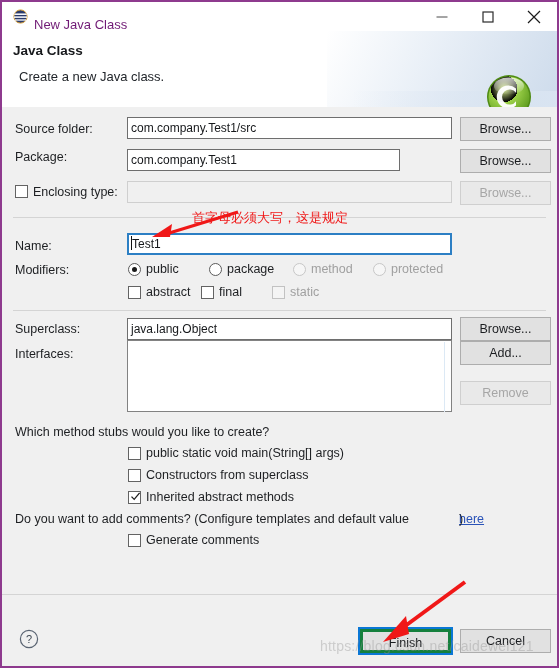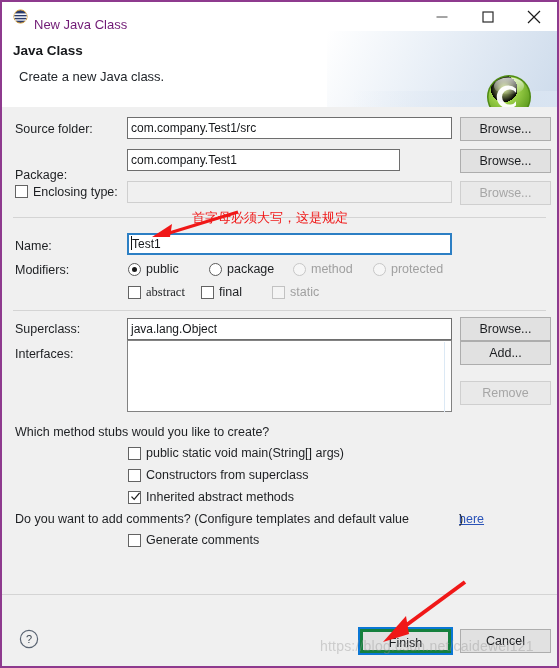--- a/index.html
+++ b/index.html
@@ -315,21 +315,21 @@
     </div>
 
   </div>
 
   <div id="body">
 
     <div class="lbl" style="left:13px; top:15px;">Source folder:</div>
     <div class="tfield" style="left:125px; top:10px; width:325px;">com.company.Test1/src</div>
     <div class="btn" style="left:458px; top:10px;">Browse...</div>
 
-    <div class="lbl" style="left:13px; top:61px;">Package:</div>
+    <div class="lbl" style="left:13px; top:43px;">Package:</div>
     <div class="tfield" style="left:125px; top:42px; width:273px;">com.company.Test1</div>
     <div class="btn" style="left:458px; top:42px;">Browse...</div>
 
     <div class="cb" style="left:13px; top:78px;"></div>
     <div class="lbl" style="left:31px; top:78px;">Enclosing type:</div>
     <div class="tfield disabled" style="left:125px; top:74px; width:325px;"></div>
     <div class="btn disabled" style="left:458px; top:74px;">Browse...</div>
 
     <div class="hr" style="top:110px;"></div>
 
@@ -346,21 +346,21 @@
     <div class="rd" style="left:207px; top:156px;"></div>
     <div class="lbl" style="left:225px; top:155px;">package</div>
 
     <div class="rd dim" style="left:291px; top:156px;"></div>
     <div class="lbl dim" style="left:309px; top:155px;">method</div>
 
     <div class="rd dim" style="left:371px; top:156px;"></div>
     <div class="lbl dim" style="left:389px; top:155px;">protected</div>
 
     <div class="cb" style="left:126px; top:179px;"></div>
-    <div class="lbl" style="left:144px; top:178px;font-family:Liberation Serif, serif;">abstract</div>
+    <div class="lbl" style="left:144px; top:178px;">abstract</div>
 
     <div class="cb" style="left:199px; top:179px;"></div>
     <div class="lbl" style="left:217px; top:178px;">final</div>
 
     <div class="cb dim" style="left:270px; top:179px;"></div>
     <div class="lbl dim" style="left:288px; top:178px;">static</div>
 
     <div class="hr" style="top:203px;"></div>
 
     <div class="lbl" style="left:13px; top:215px;">Superclass:</div>

